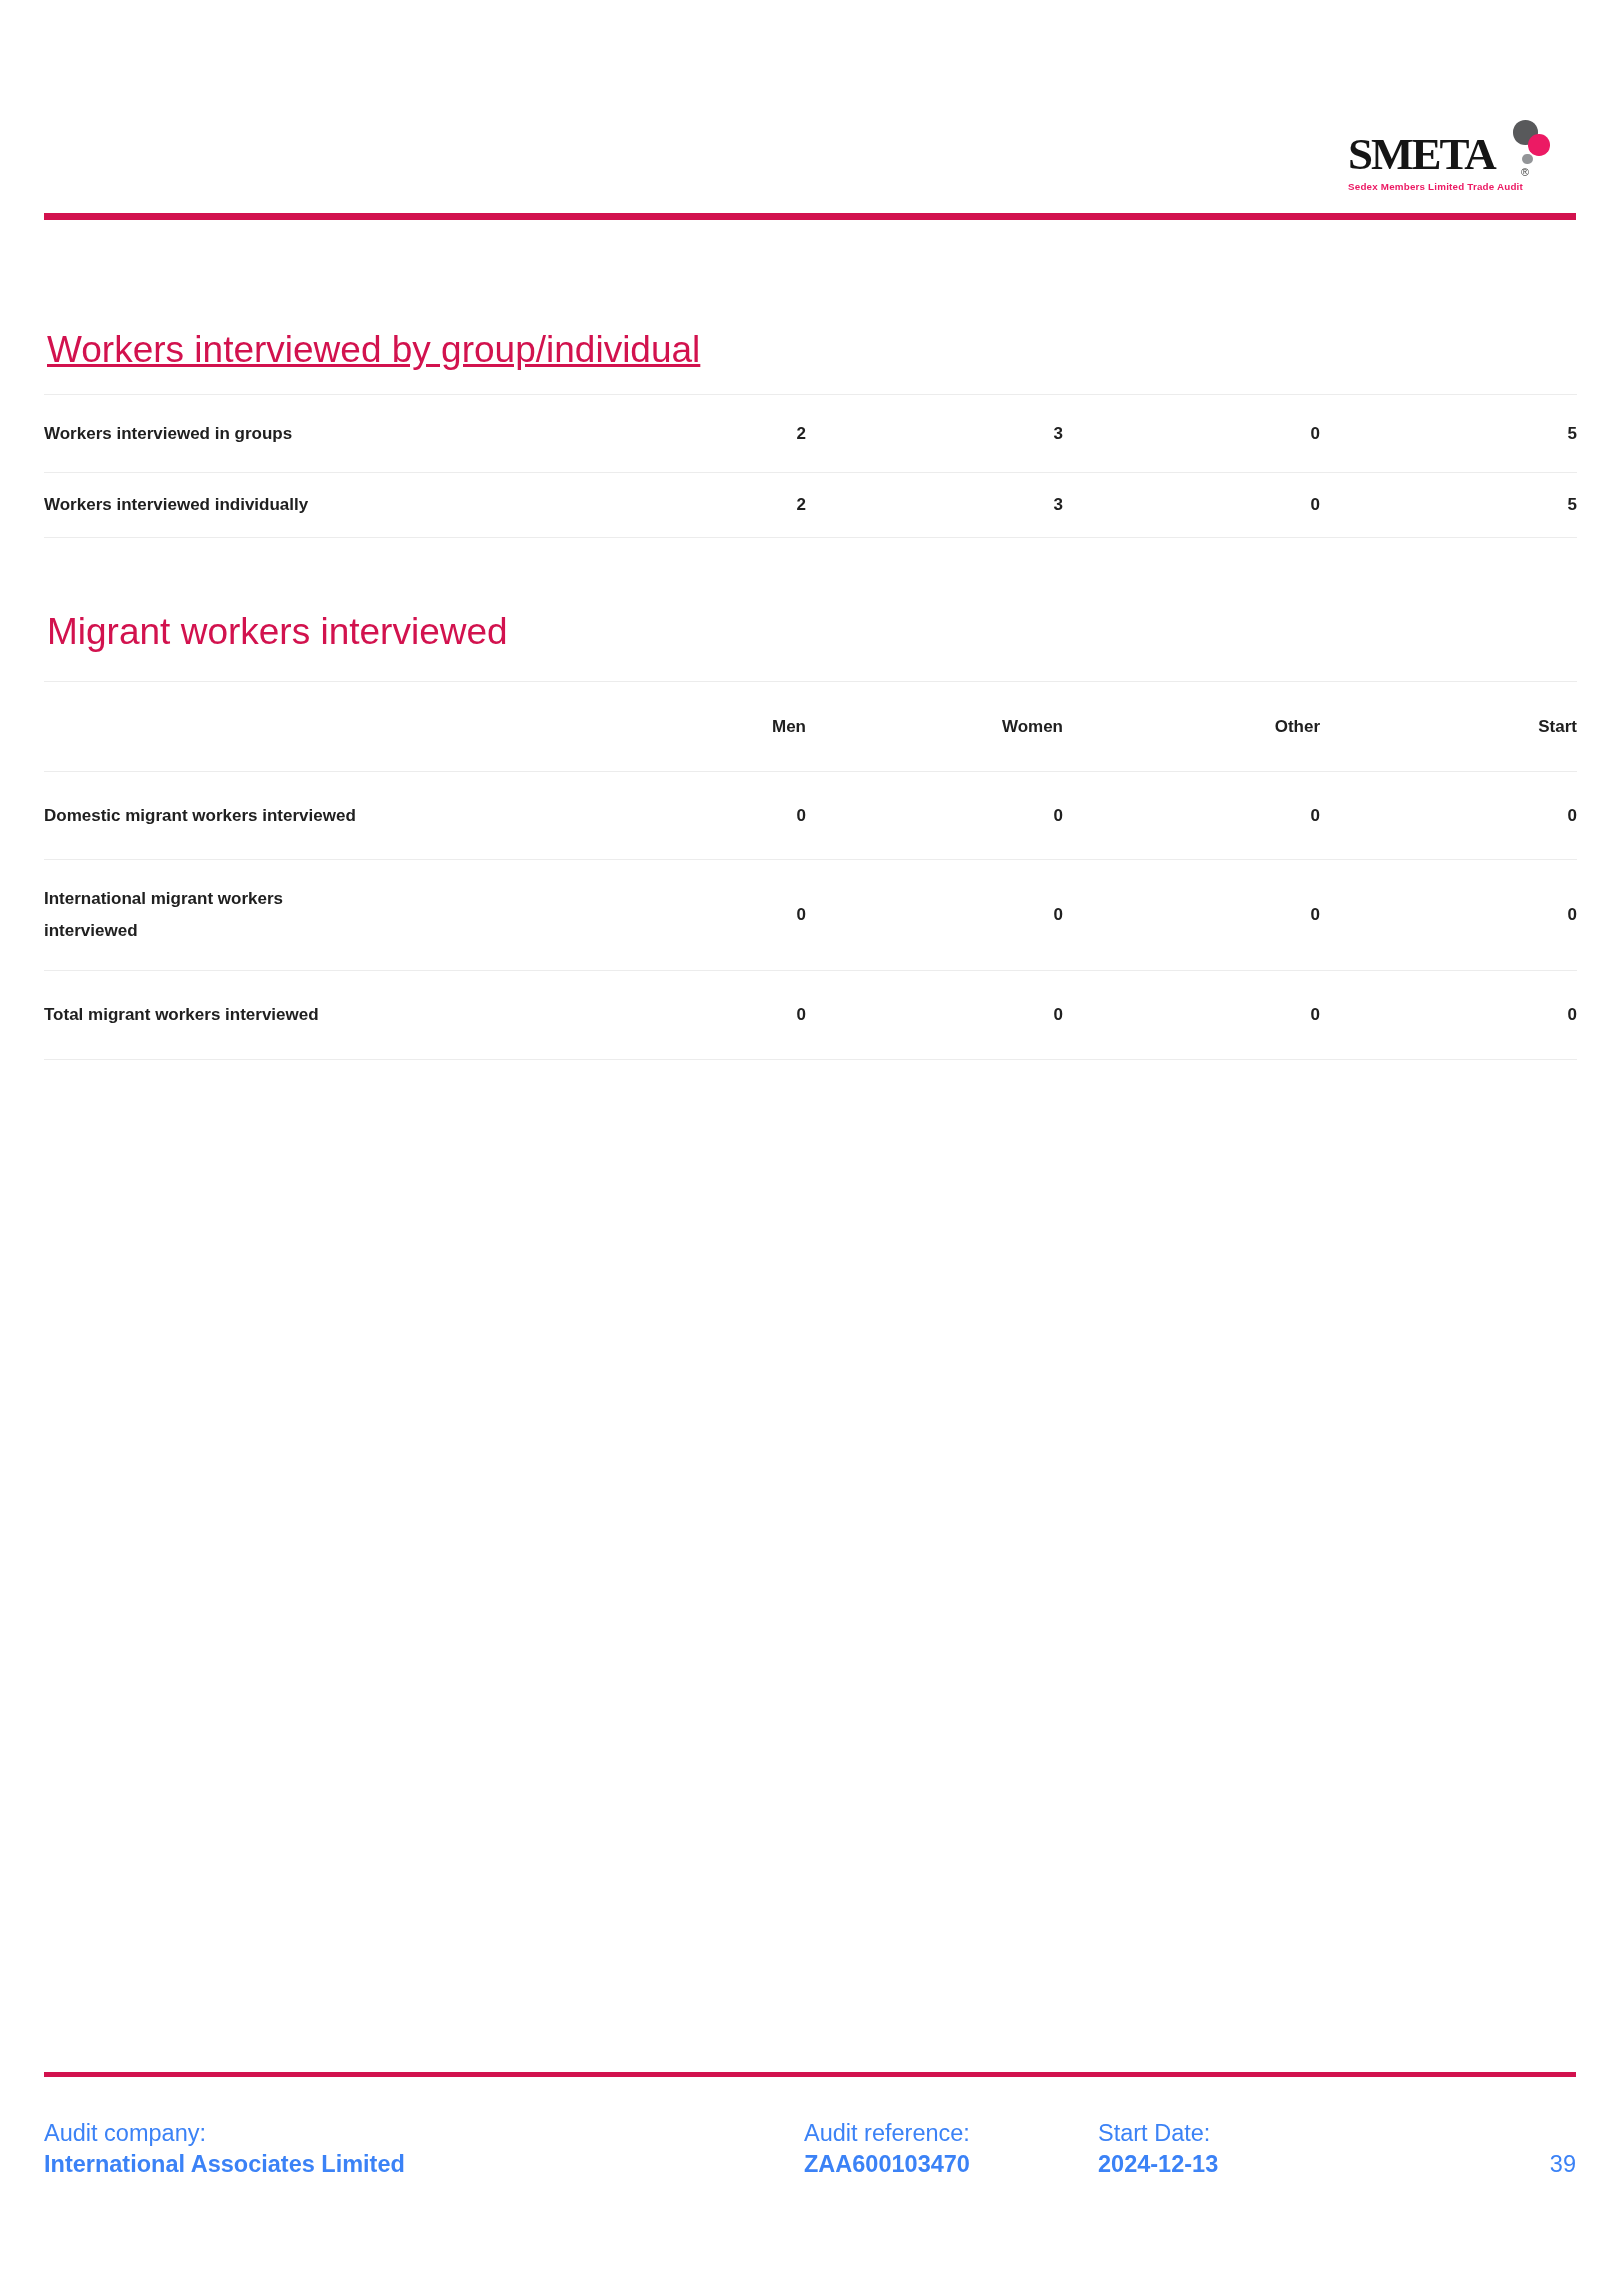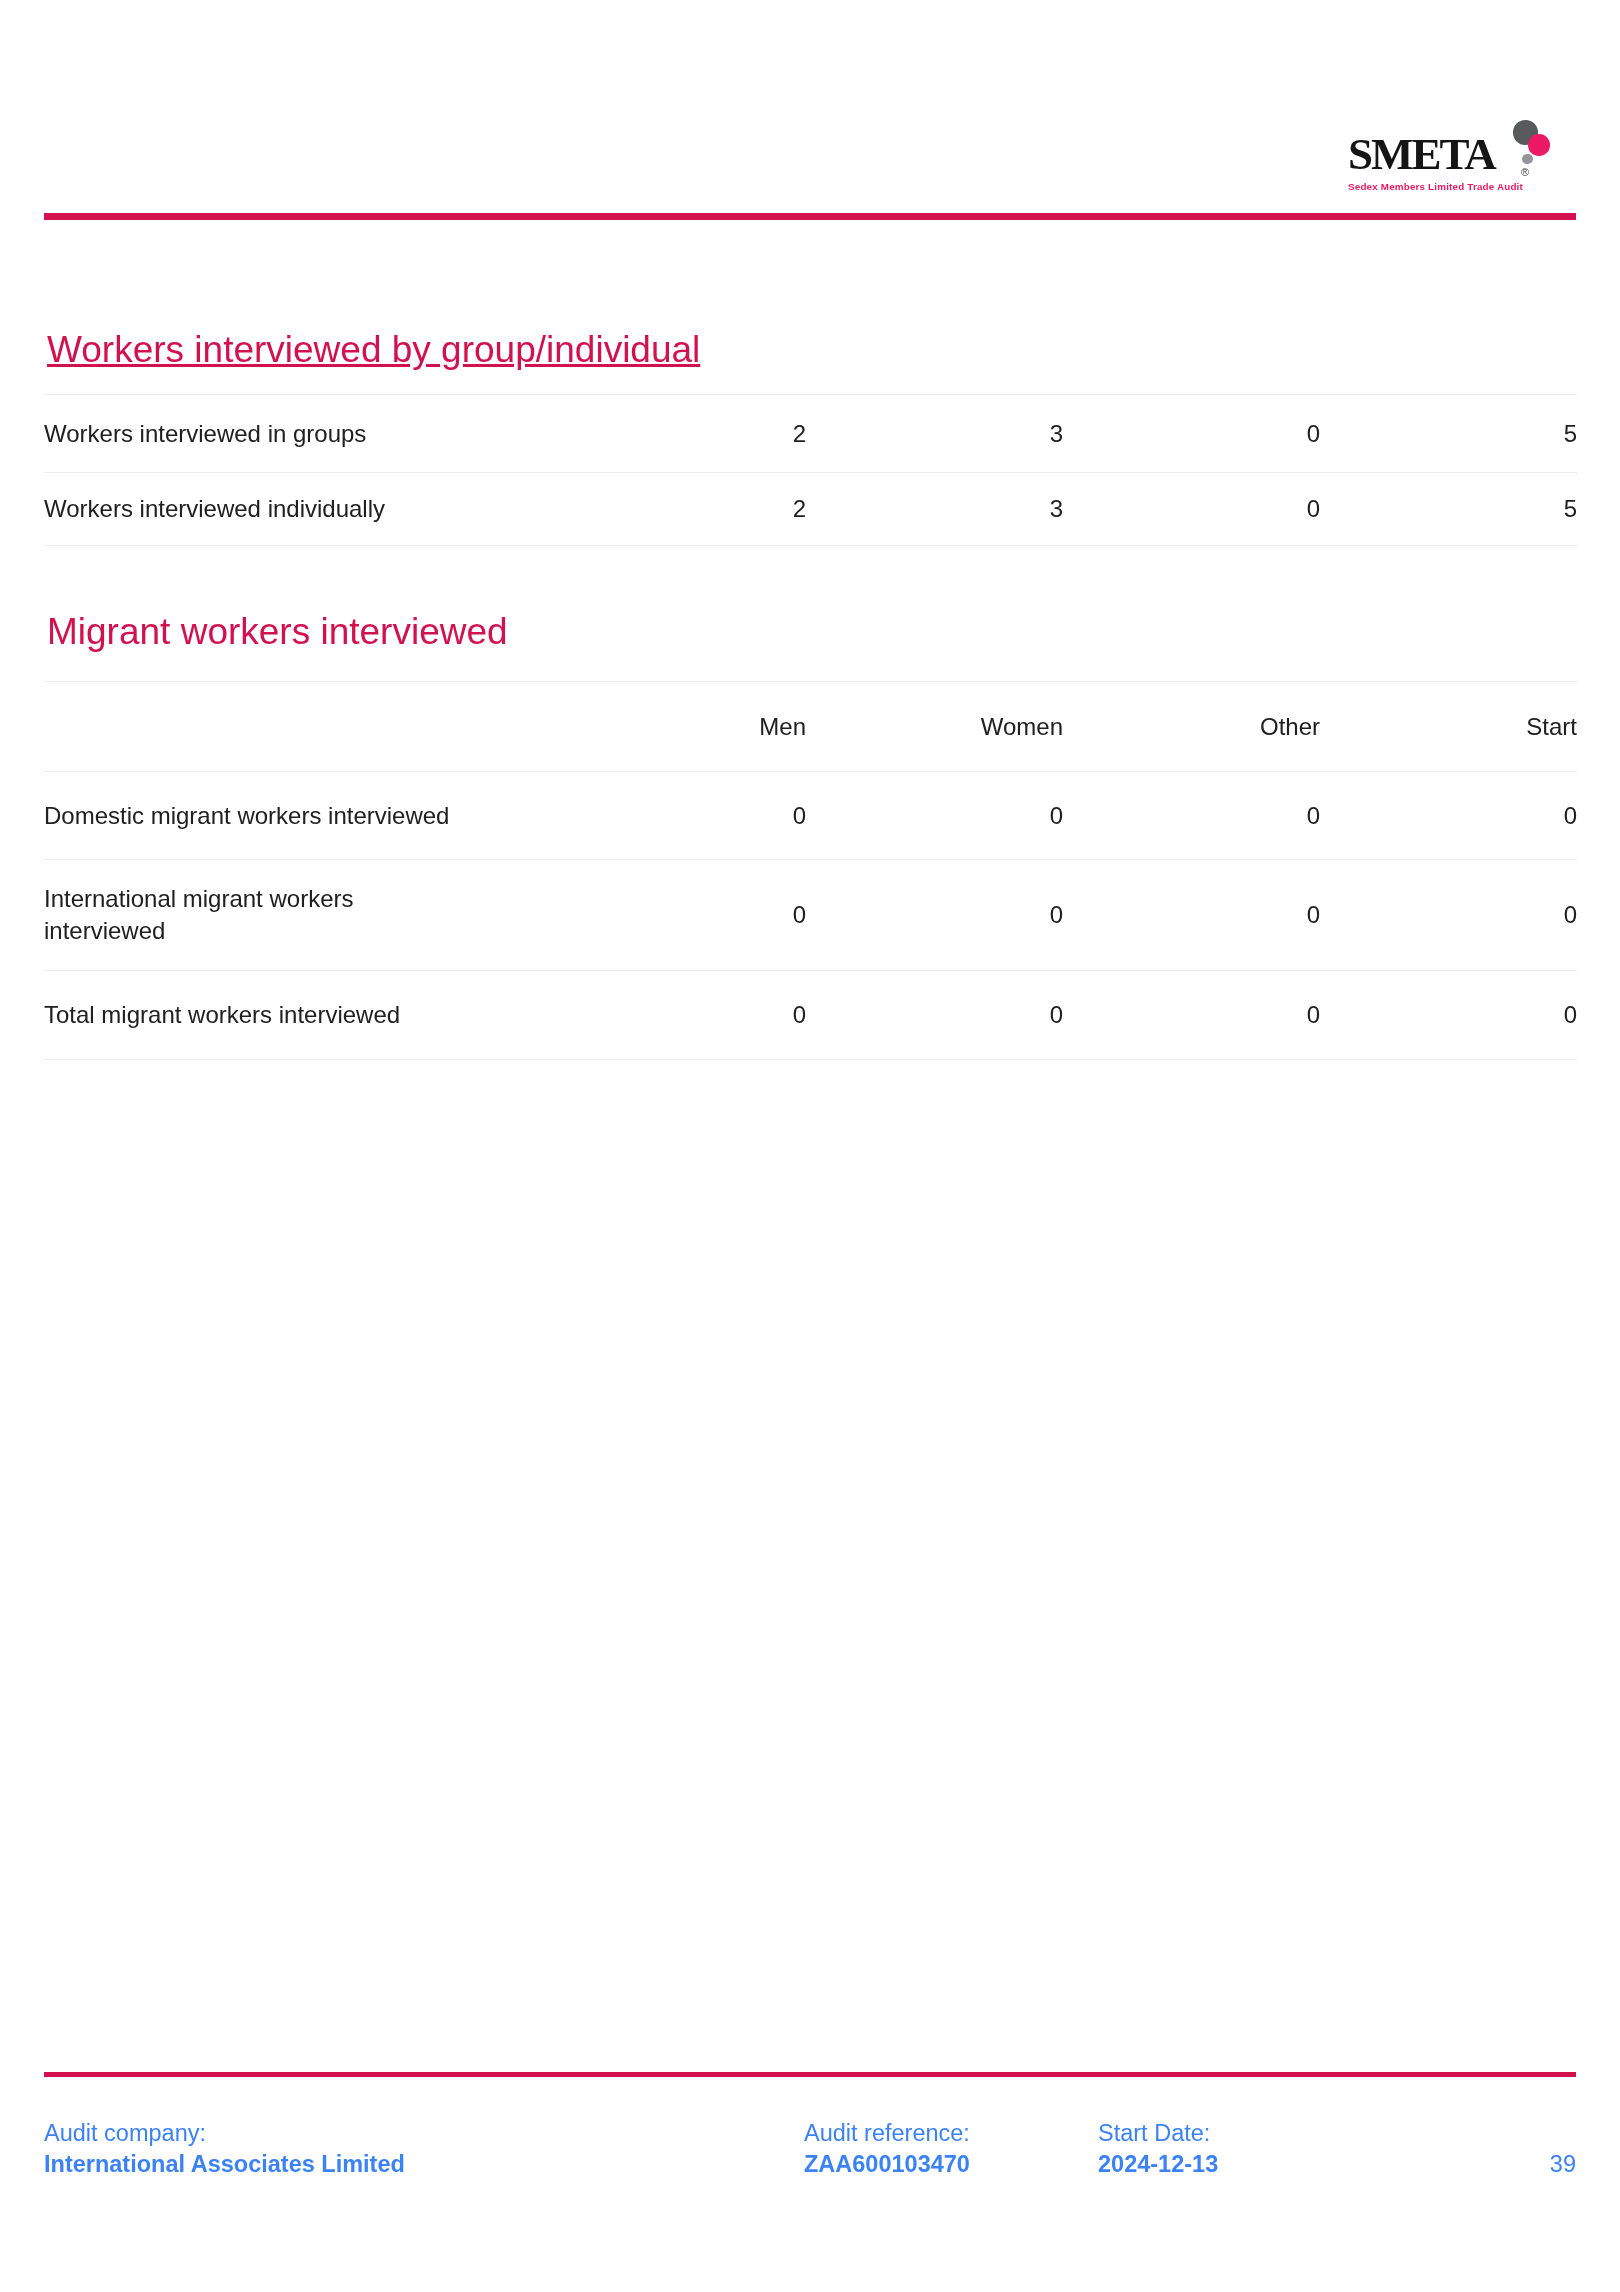--- a/index.html
+++ b/index.html
@@ -61,31 +61,31 @@
 
   
   table.data{
     position:absolute;left:44px;width:1532px;
     border-collapse:collapse;table-layout:fixed;
   }
   #table1{top:394px;}
   #table2{top:681px;}
   table.data td, table.data th{
     border-top:1px solid #ECECEC;
-    font-size:24px;
-    font-weight:normal;
+    font-size:17px;
+    font-weight:bold;
     color:#202020;
     padding:0;
     vertical-align:middle;
   }
   table.data tr:last-child td{border-bottom:1px solid #ECECEC;}
   td.lbl{padding-left:9.8px;white-space:pre-line;line-height:32px;}
   td.num, th.num{text-align:right;padding-right:7.8px;}
   tr.h80{height:78px;}
-  tr.h83{height:73px;}
+  tr.h83{height:65px;}
   tr.h92{height:90px;}
   tr.h90{height:88px;}
   tr.h113{height:111px;}
   tr.h91{height:89px;}
 
   
   .f-item{position:absolute;font-size:23.5px;line-height:29px;color:#3b82f6;}
   .f-label{top:2119px;font-weight:normal;}
   .f-value{top:2150px;font-weight:bold;}
   .f-col1{left:44px;}

